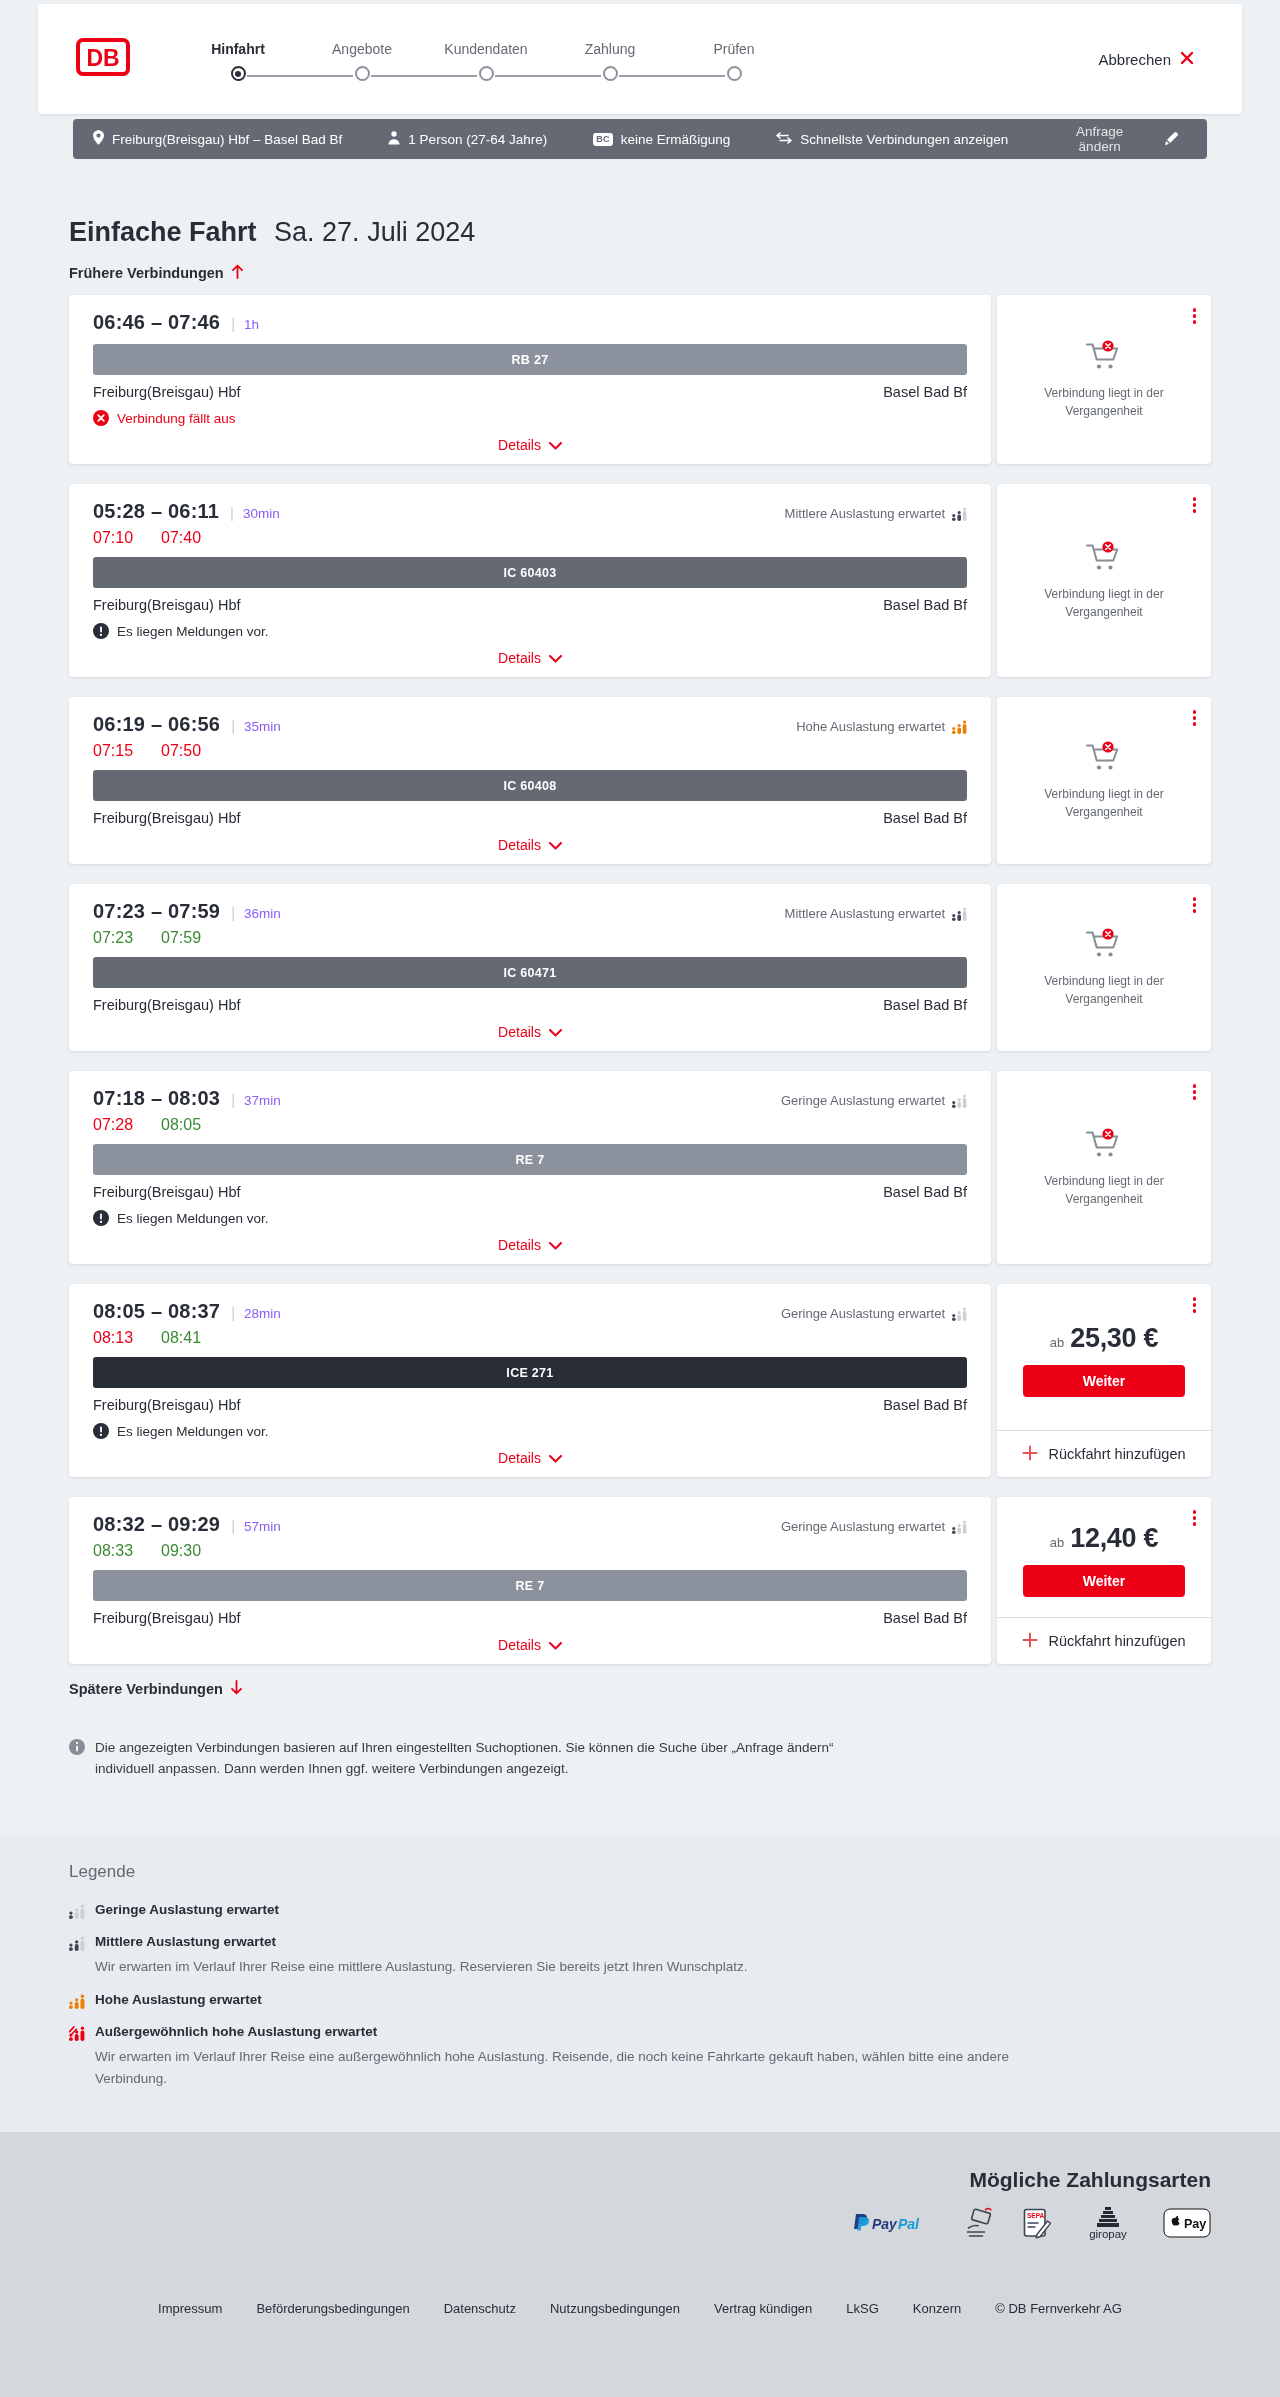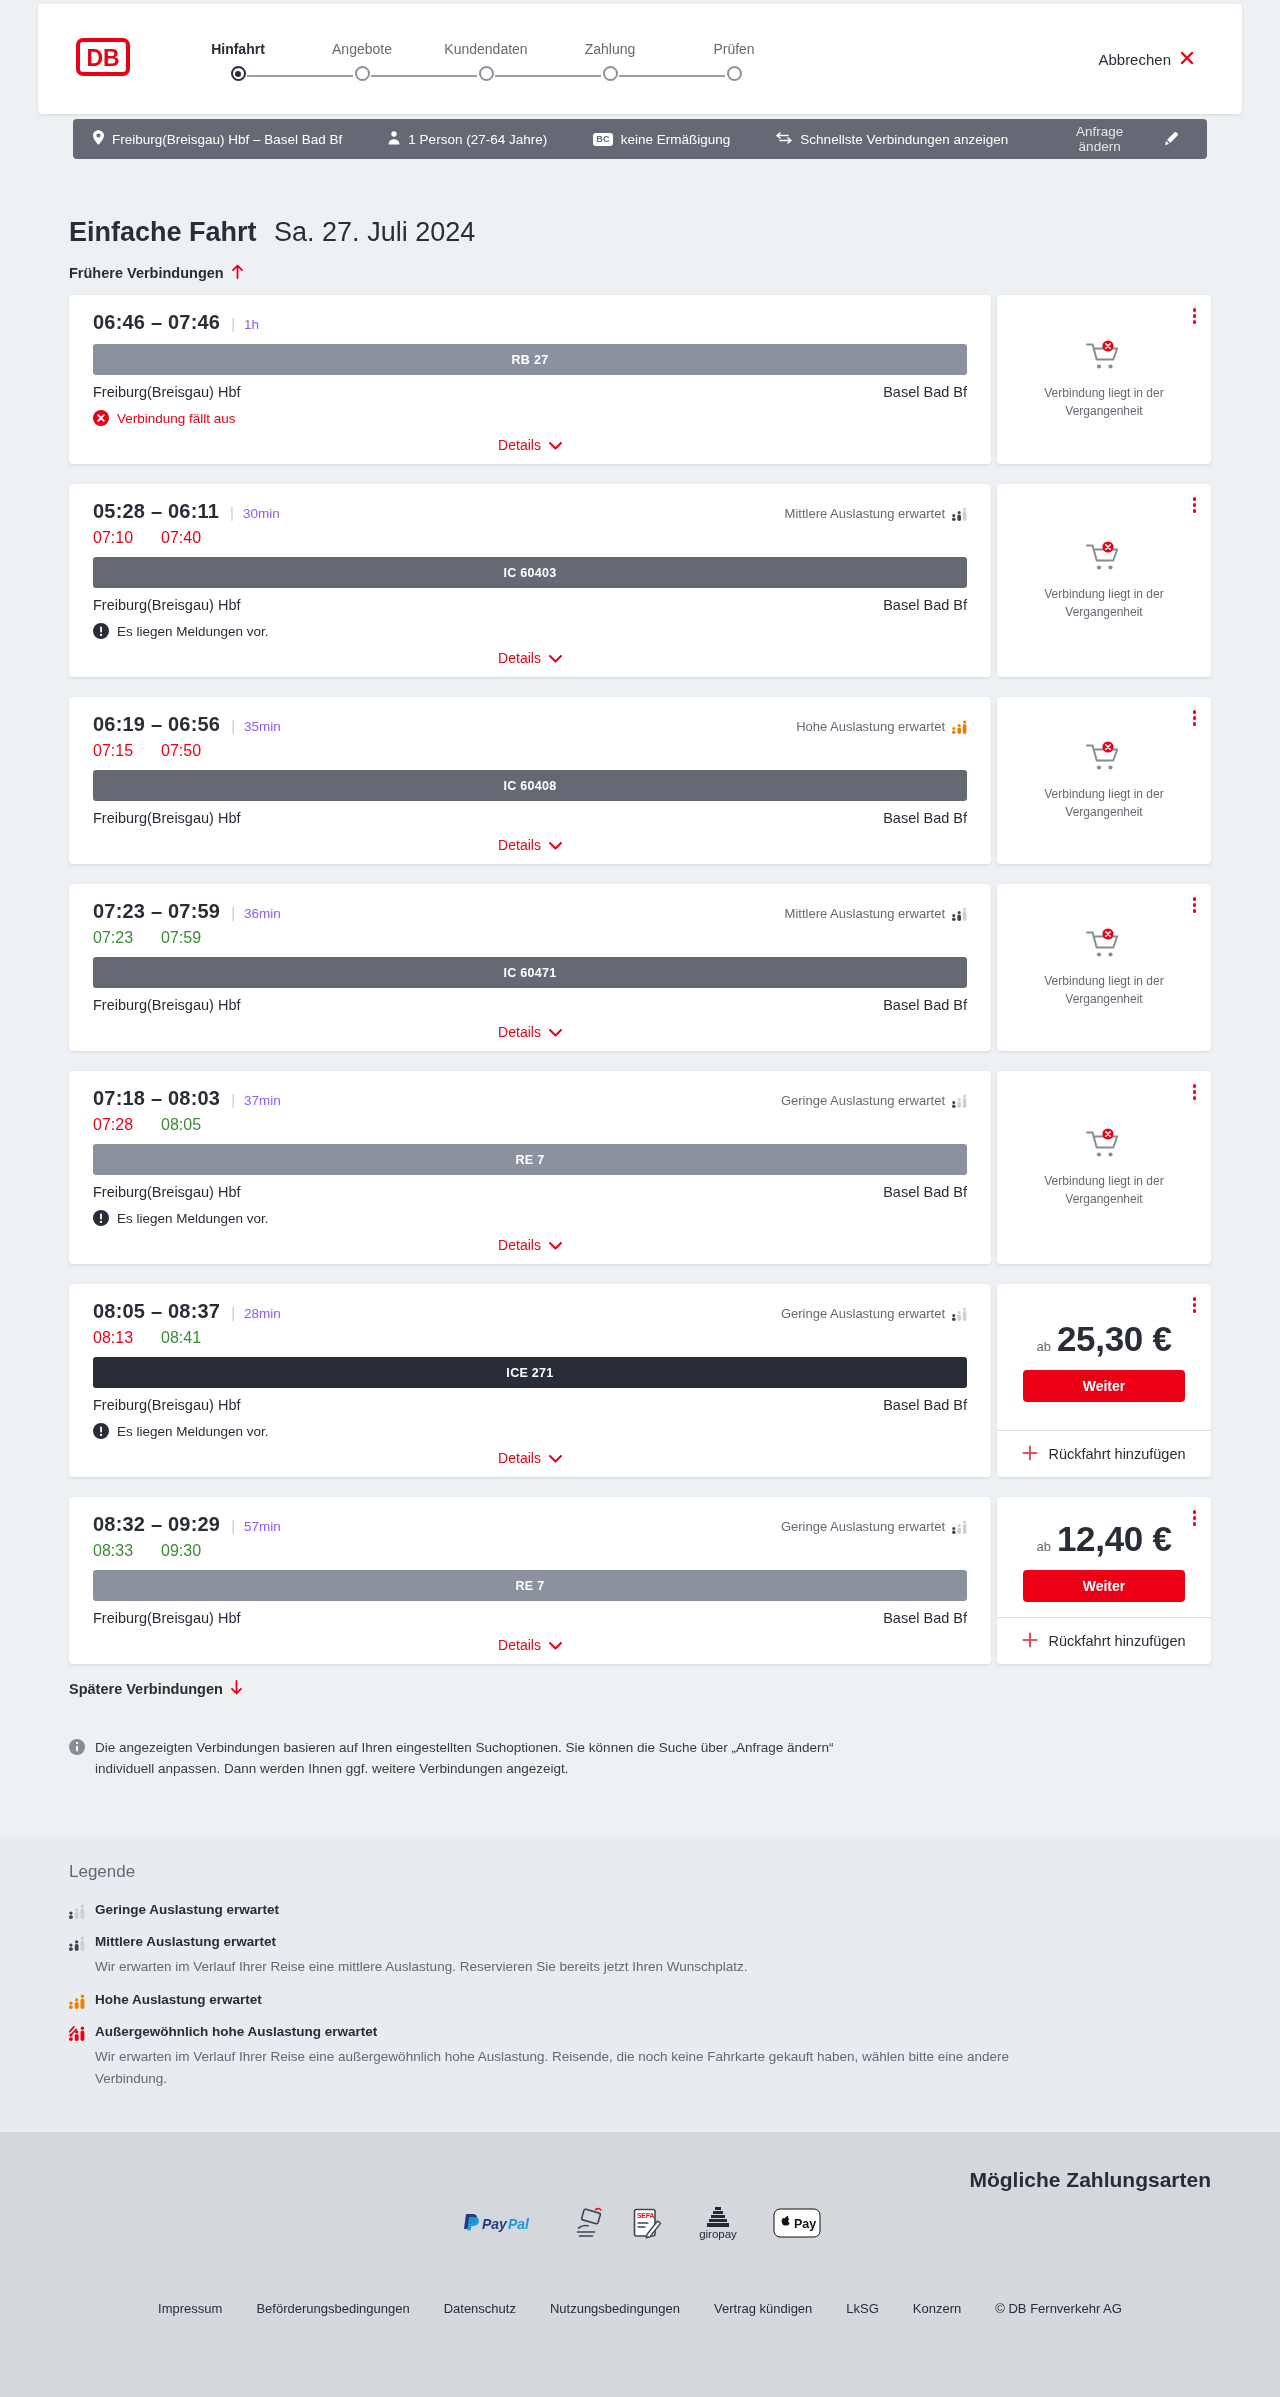--- a/index.html
+++ b/index.html
@@ -103,21 +103,21 @@
   .kebab i { width:3.5px; height:3.5px; border-radius:50%; background:#ec0016; }
 
   .aside-past { display:flex; flex-direction:column; align-items:center; justify-content:center;
     gap:9px; padding:0 26px; text-align:center; }
   .past-text { margin:0; font-size:12px; line-height:1.45; color:#646973; }
 
   .aside-price { display:flex; flex-direction:column; }
   .price-top { flex:1; display:flex; flex-direction:column; align-items:center; justify-content:center; gap:11px; padding-top:6px; }
   .price-line { display:flex; align-items:baseline; gap:6px; }
   .price-prefix { font-size:13px; color:#646973; }
-  .price-value { font-size:35px; font-weight:800; letter-spacing:-.3px; }
+  .price-value { font-size:27px; font-weight:800; letter-spacing:-.3px; }
   .weiter-btn { background:#ec0016; color:#fff; border:none; border-radius:4px; font-family:inherit;
     font-weight:700; font-size:14px; width:162px; height:32px; cursor:pointer; }
   .add-return { border:none; border-top:1px solid #dcdfe3; background:none; width:100%; height:47px;
     display:flex; align-items:center; justify-content:center; gap:10px; font-family:inherit;
     font-size:14.5px; color:#282d37; cursor:pointer; }
 
   .note { margin-top:40px; display:flex; gap:10px; font-size:13.5px; line-height:1.55; color:#363b45; }
   .note-text { margin:0; max-width:748px; }
   .note-icon { flex:none; padding-top:1px; }
 
@@ -127,21 +127,21 @@
   .legend-items { margin-top:20px; display:flex; flex-direction:column; gap:15px; }
   .legend-item { display:flex; gap:9px; }
   .legend-icon { flex:none; width:17px; padding-top:2px; display:inline-flex; }
   .legend-title { margin:0; font-size:13.5px; font-weight:700; }
   .legend-desc { margin:7px 0 0; font-size:13.5px; color:#646973; line-height:1.6; max-width:920px; }
 
   
   .bottom-section { flex:1; background:#d4d8dc; padding-top:36px; }
   .payments { width:1142px; margin:0 auto; }
   .payments-heading { margin:0; font-size:21px; font-weight:800; text-align:right; }
-  .payment-icons { margin-top:14px; display:flex; justify-content:center; align-items:center; gap:27px; }
+  .payment-icons { margin-top:14px; display:flex; justify-content:flex-end; align-items:center; gap:27px; }
   .payment-icons > span { display:inline-flex; align-items:center; }
   .footer-links { margin-top:60px; padding-bottom:42px; display:flex; justify-content:center;
     align-items:center; gap:34px; font-size:13px; color:#282d37; }
   .footer-link { cursor:pointer; }
 </style>
 </head>
 <body>
 
 <div class="page">
 

